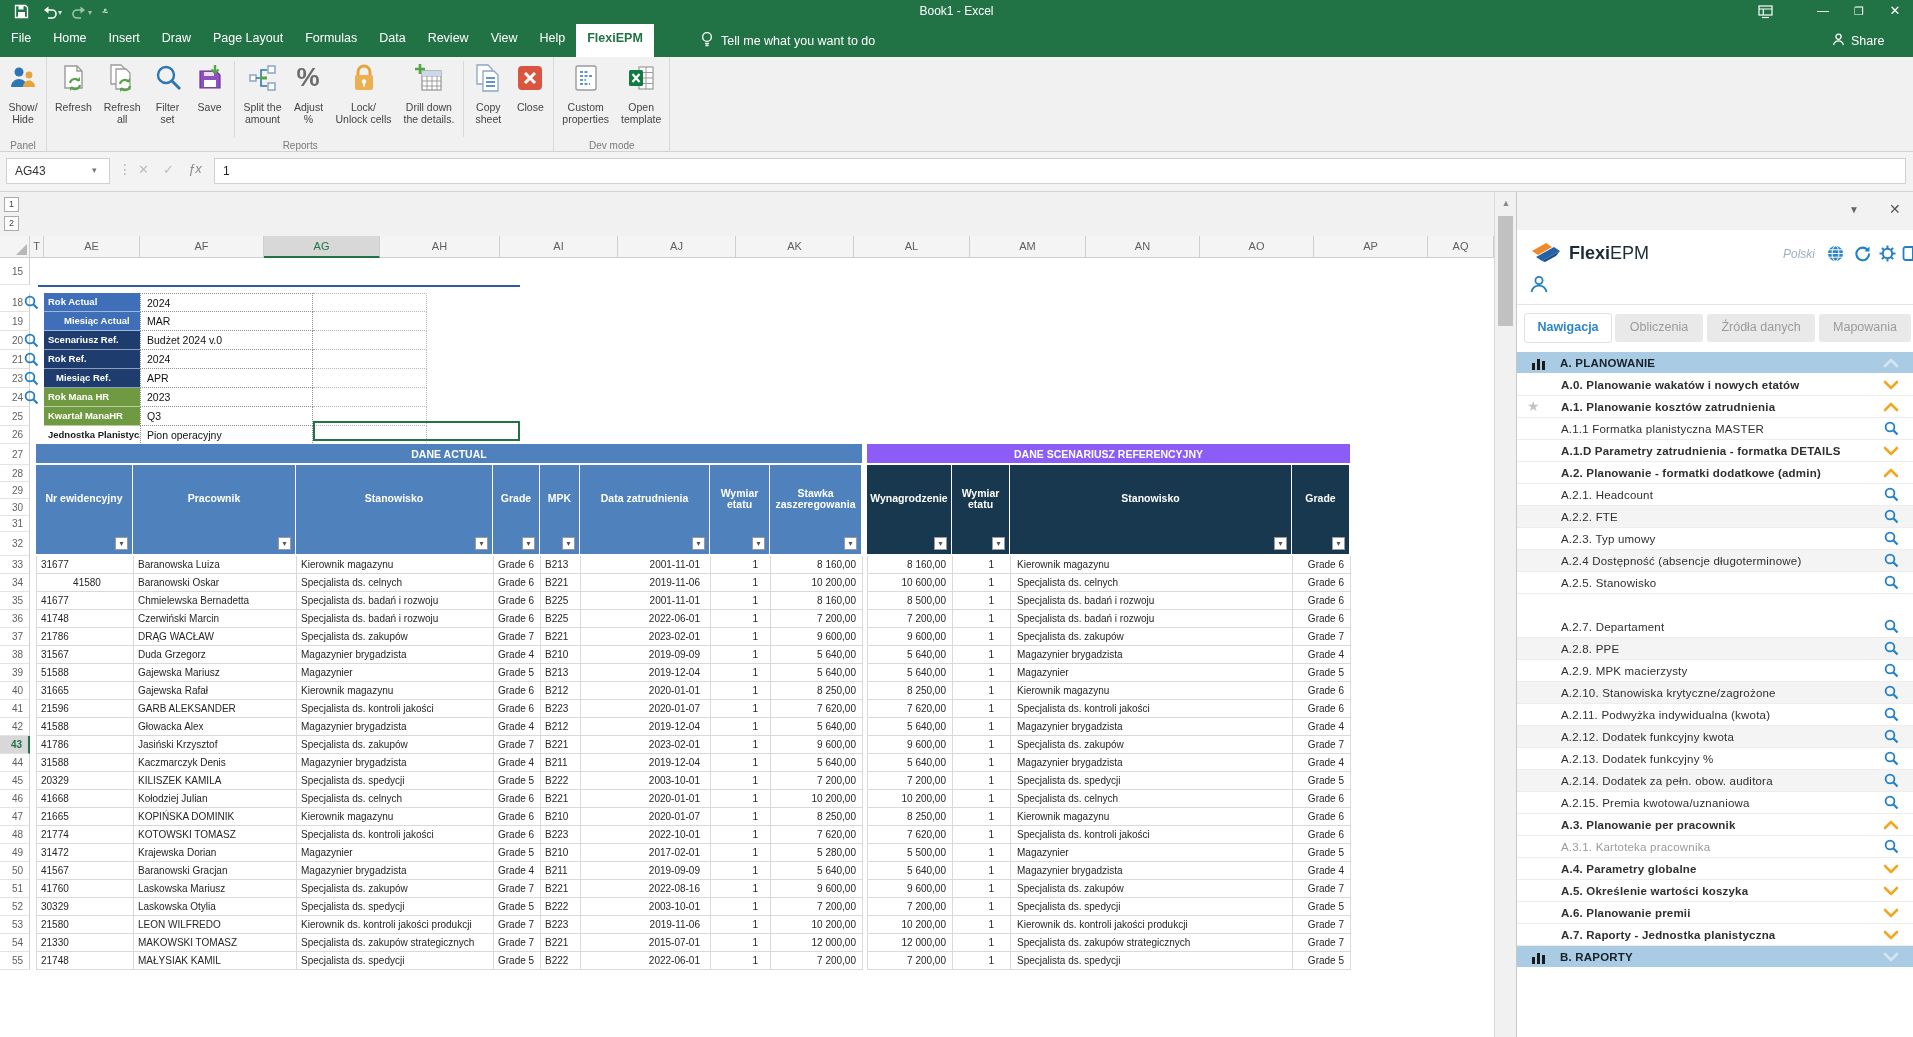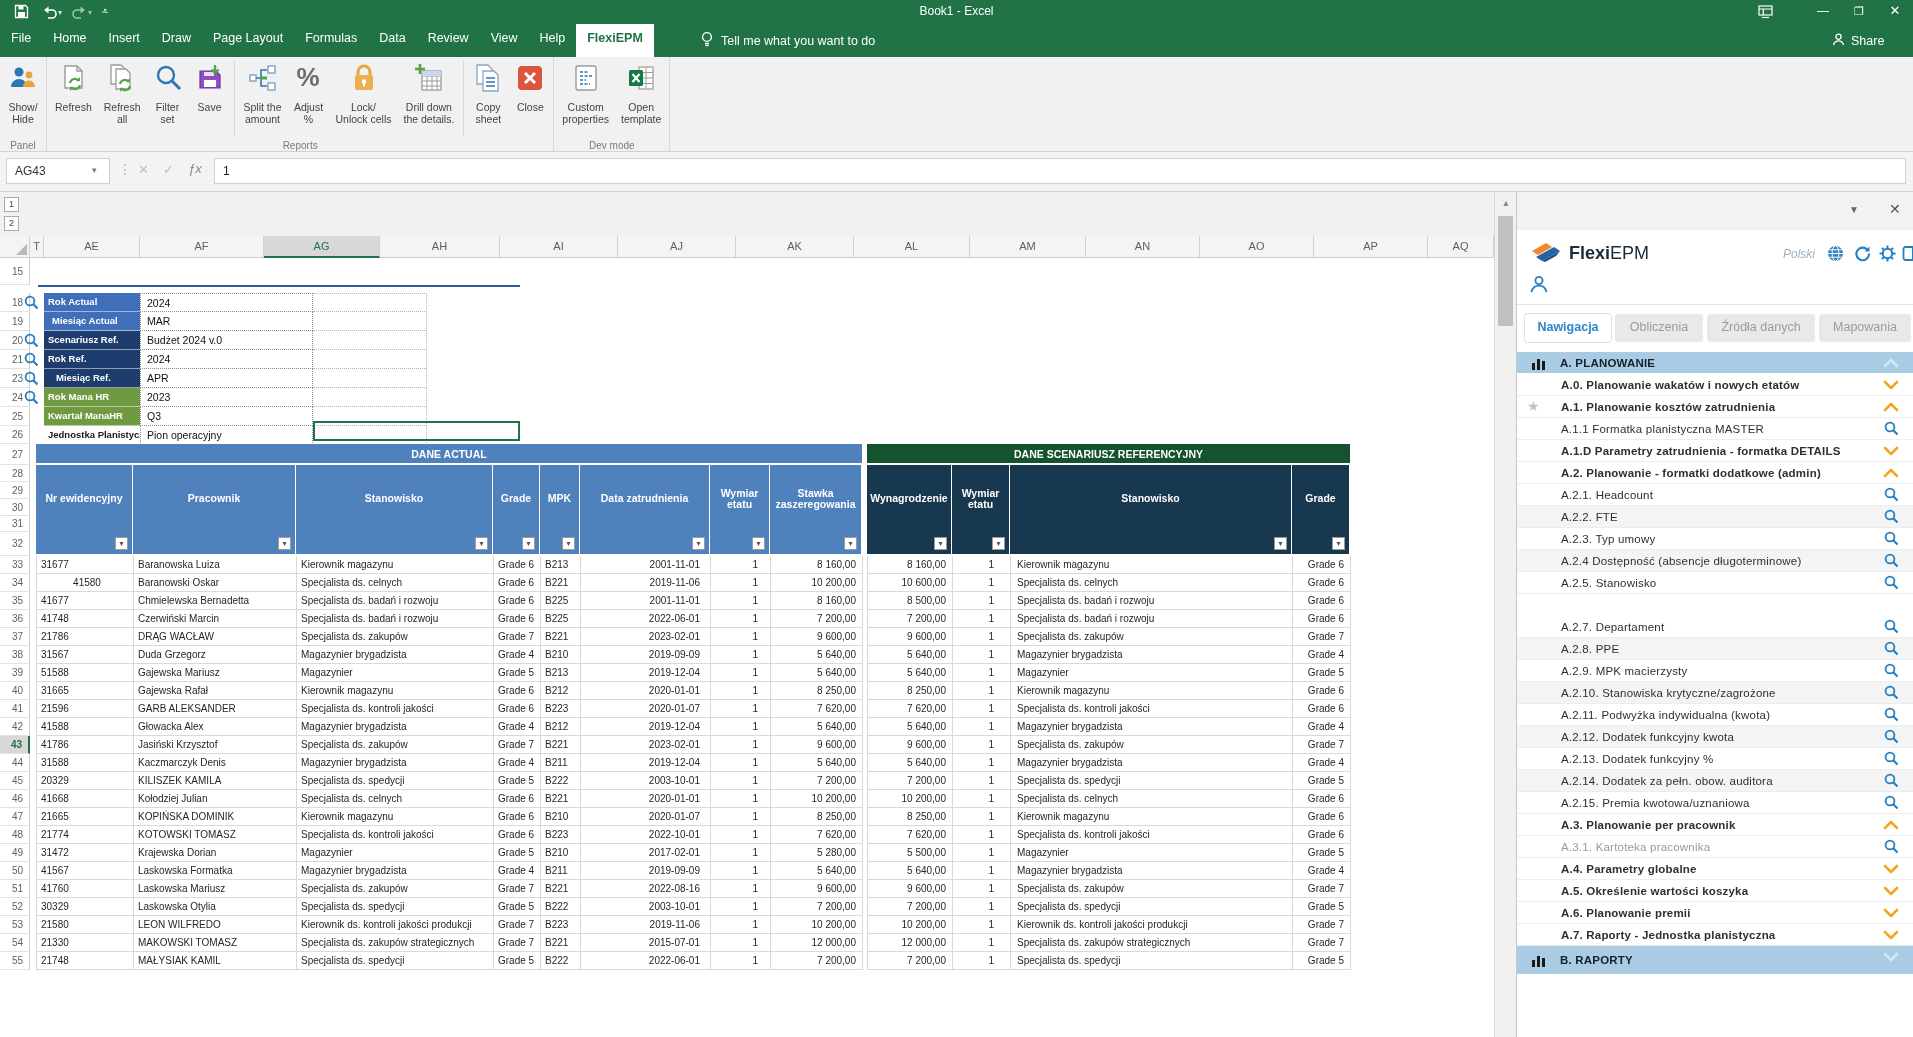--- a/index.html
+++ b/index.html
@@ -277,21 +277,21 @@
         <div class="gnum" style="top: 622px; height: 18px; line-height: 18px;">51</div>
         <div class="gnum" style="top: 640px; height: 18px; line-height: 18px;">52</div>
         <div class="gnum" style="top: 658px; height: 18px; line-height: 18px;">53</div>
         <div class="gnum" style="top: 676px; height: 18px; line-height: 18px;">54</div>
         <div class="gnum" style="top: 694px; height: 18px; line-height: 18px;">55</div>
         <div style="position: absolute; left: 44px; top: 3px; font-size: 17px; font-weight: bold; color: rgb(47, 91, 159); letter-spacing: 0.2px; margin-top: 36px;">Formatka podwyżkowa</div>
         <div style="position: absolute; left: 38px; top: 27px; width: 482px; height: 0px; border-top: 2px solid rgb(47, 91, 159);"></div>
         <div style="position: absolute; left: 44px; top: 35px; width: 96px; height: 19px; background: rgb(62, 111, 184); color: rgb(255, 255, 255); font-size: 9.5px; font-weight: bold; line-height: 18px; padding-left: 4px; white-space: nowrap; overflow: hidden; border-bottom: 1px solid rgba(255, 255, 255, 0.5);">Rok Actual</div>
         <div style="position: absolute; left: 140px; top: 35px; width: 173px; height: 19px; background: rgb(255, 255, 255); font-size: 10.5px; color: rgb(17, 17, 17); line-height: 18px; padding-left: 6px; border: 1px dotted rgb(143, 143, 143);">2024</div>
         <div style="position: absolute; left: 313px; top: 35px; width: 114px; height: 19px; border-right: 1px dotted rgb(181, 181, 181); border-bottom: 1px dotted rgb(181, 181, 181); border-image: initial; border-left: none; border-top: 1px dotted rgb(181, 181, 181);"></div>
-        <div style="position: absolute; left: 44px; top: 54px; width: 96px; height: 19px; background: rgb(62, 111, 184); color: rgb(255, 255, 255); font-size: 9.5px; font-weight: bold; line-height: 18px; padding-left: 8px; white-space: nowrap; overflow: hidden; border-bottom: 1px solid rgba(255, 255, 255, 0.5);">Miesiąc Actual</div>
+        <div style="position: absolute; left: 44px; top: 54px; width: 96px; height: 19px; background: rgb(62, 111, 184); color: rgb(255, 255, 255); font-size: 9.5px; font-weight: bold; line-height: 18px; padding-left: 20px; white-space: nowrap; overflow: hidden; border-bottom: 1px solid rgba(255, 255, 255, 0.5);">Miesiąc Actual</div>
         <div style="position: absolute; left: 140px; top: 54px; width: 173px; height: 19px; background: rgb(255, 255, 255); font-size: 10.5px; color: rgb(17, 17, 17); line-height: 18px; padding-left: 6px; border-right: 1px dotted rgb(143, 143, 143); border-bottom: 1px dotted rgb(143, 143, 143); border-left: 1px dotted rgb(143, 143, 143); border-image: initial; border-top: none;">MAR</div>
         <div style="position: absolute; left: 313px; top: 54px; width: 114px; height: 19px; border-right: 1px dotted rgb(181, 181, 181); border-bottom: 1px dotted rgb(181, 181, 181); border-image: initial; border-left: none; border-top: none;"></div>
         <div style="position: absolute; left: 44px; top: 73px; width: 96px; height: 19px; background: rgb(30, 60, 110); color: rgb(255, 255, 255); font-size: 9.5px; font-weight: bold; line-height: 18px; padding-left: 4px; white-space: nowrap; overflow: hidden; border-bottom: 1px solid rgba(255, 255, 255, 0.5);">Scenariusz Ref.</div>
         <div style="position: absolute; left: 140px; top: 73px; width: 173px; height: 19px; background: rgb(255, 255, 255); font-size: 10.5px; color: rgb(17, 17, 17); line-height: 18px; padding-left: 6px; border-right: 1px dotted rgb(143, 143, 143); border-bottom: 1px dotted rgb(143, 143, 143); border-left: 1px dotted rgb(143, 143, 143); border-image: initial; border-top: none;">Budżet 2024 v.0</div>
         <div style="position: absolute; left: 313px; top: 73px; width: 114px; height: 19px; border-right: 1px dotted rgb(181, 181, 181); border-bottom: 1px dotted rgb(181, 181, 181); border-image: initial; border-left: none; border-top: none;"></div>
         <div style="position: absolute; left: 44px; top: 92px; width: 96px; height: 19px; background: rgb(30, 60, 110); color: rgb(255, 255, 255); font-size: 9.5px; font-weight: bold; line-height: 18px; padding-left: 4px; white-space: nowrap; overflow: hidden; border-bottom: 1px solid rgba(255, 255, 255, 0.5);">Rok Ref.</div>
         <div style="position: absolute; left: 140px; top: 92px; width: 173px; height: 19px; background: rgb(255, 255, 255); font-size: 10.5px; color: rgb(17, 17, 17); line-height: 18px; padding-left: 6px; border-right: 1px dotted rgb(143, 143, 143); border-bottom: 1px dotted rgb(143, 143, 143); border-left: 1px dotted rgb(143, 143, 143); border-image: initial; border-top: none;">2024</div>
         <div style="position: absolute; left: 313px; top: 92px; width: 114px; height: 19px; border-right: 1px dotted rgb(181, 181, 181); border-bottom: 1px dotted rgb(181, 181, 181); border-image: initial; border-left: none; border-top: none;"></div>
         <div style="position: absolute; left: 44px; top: 111px; width: 96px; height: 19px; background: rgb(30, 60, 110); color: rgb(255, 255, 255); font-size: 9.5px; font-weight: bold; line-height: 18px; padding-left: 12px; white-space: nowrap; overflow: hidden; border-bottom: 1px solid rgba(255, 255, 255, 0.5);">Miesiąc Ref.</div>
         <div style="position: absolute; left: 140px; top: 111px; width: 173px; height: 19px; background: rgb(255, 255, 255); font-size: 10.5px; color: rgb(17, 17, 17); line-height: 18px; padding-left: 6px; border-right: 1px dotted rgb(143, 143, 143); border-bottom: 1px dotted rgb(143, 143, 143); border-left: 1px dotted rgb(143, 143, 143); border-image: initial; border-top: none;">APR</div>
@@ -320,21 +320,21 @@
         <div style="position: absolute; left: 24px; top: 113px; width: 15px; height: 15px;"><svg width="15" height="15" viewBox="0 0 15 15">
             <circle cx="6" cy="6" r="4.4" fill="none" stroke="#2380c4" stroke-width="1.8"></circle>
             <line x1="9.3" y1="9.3" x2="13.5" y2="13.5" stroke="#2380c4" stroke-width="2.2"></line>
           </svg></div>
         <div style="position: absolute; left: 24px; top: 132px; width: 15px; height: 15px;"><svg width="15" height="15" viewBox="0 0 15 15">
             <circle cx="6" cy="6" r="4.4" fill="none" stroke="#2380c4" stroke-width="1.8"></circle>
             <line x1="9.3" y1="9.3" x2="13.5" y2="13.5" stroke="#2380c4" stroke-width="2.2"></line>
           </svg></div>
         <div style="position: absolute; left: 313px; top: 163px; width: 207px; height: 20px; border: 2px solid rgb(33, 115, 70); background: transparent;"></div>
         <div style="position: absolute; left: 36px; top: 186px; width: 826px; height: 20px; background: rgb(79, 129, 189); color: rgb(255, 255, 255); font-weight: bold; font-size: 10.5px; text-align: center; line-height: 20px; border-bottom: 1px solid rgb(255, 255, 255);">DANE ACTUAL</div>
-        <div style="position: absolute; left: 867px; top: 186px; width: 483px; height: 20px; background: #14532d; color: rgb(255, 255, 255); font-weight: bold; font-size: 10.5px; text-align: center; line-height: 20px; border-bottom: 1px solid rgb(255, 255, 255);">DANE SCENARIUSZ REFERENCYJNY</div>
+        <div style="position: absolute; left: 867px; top: 186px; width: 483px; height: 20px; background: #8b5cf6; color: rgb(255, 255, 255); font-weight: bold; font-size: 10.5px; text-align: center; line-height: 20px; border-bottom: 1px solid rgb(255, 255, 255);">DANE SCENARIUSZ REFERENCYJNY</div>
         <div class="hcell" style="left: 36px; top: 207px; width: 97px; height: 67px; background: rgb(79, 129, 189); padding: 0px 3px;">
           <span>Nr ewidencyjny</span>
         </div>
         <div style="position: absolute; left: 36px; top: 274px; width: 97px; height: 23px; background: rgb(79, 129, 189); border-right: 1px solid rgb(255, 255, 255); border-bottom: 1px solid rgb(255, 255, 255);"></div>
         <div class="fbox" style="left: 115px; top: 279px;">▾</div>
         <div class="hcell" style="left: 133px; top: 207px; width: 163px; height: 67px; background: rgb(79, 129, 189); padding: 0px 3px;">
           <span>Pracownik</span>
         </div>
         <div style="position: absolute; left: 133px; top: 274px; width: 163px; height: 23px; background: rgb(79, 129, 189); border-right: 1px solid rgb(255, 255, 255); border-bottom: 1px solid rgb(255, 255, 255);"></div>
         <div class="fbox" style="left: 278px; top: 279px;">▾</div>
@@ -655,21 +655,21 @@
           <div class="cell" style="left: 734px; top: 0px; width: 92px; height: 18px; text-align: right; padding-right: 6px;">5 280,00</div>
         </div>
         <div style="position: absolute; left: 867px; top: 586px; width: 483px; height: 18px; border-bottom: 1px solid rgb(217, 217, 217); border-left: 1px solid rgb(217, 217, 217);">
           <div class="cell" style="left: 0px; top: 0px; width: 85px; height: 18px; text-align: right; padding-right: 6px;">5 500,00</div>
           <div class="cell" style="left: 85px; top: 0px; width: 58px; height: 18px; text-align: right; padding-right: 16px;">1</div>
           <div class="cell" style="left: 143px; top: 0px; width: 282px; height: 18px; text-align: left; padding-left: 6px;">Magazynier</div>
           <div class="cell" style="left: 425px; top: 0px; width: 58px; height: 18px; text-align: right; padding-right: 6px;">Grade 5</div>
         </div>
         <div style="position: absolute; left: 36px; top: 604px; width: 826px; height: 18px; border-bottom: 1px solid rgb(217, 217, 217); border-left: 1px solid rgb(217, 217, 217);">
           <div class="cell" style="left: 0px; top: 0px; width: 97px; height: 18px; text-align: left; padding-left: 4px;">41567</div>
-          <div class="cell" style="left: 97px; top: 0px; width: 163px; height: 18px; text-align: left; padding-left: 4px;">Laskowska Formatka</div>
+          <div class="cell" style="left: 97px; top: 0px; width: 163px; height: 18px; text-align: left; padding-left: 4px;">Baranowski Gracjan</div>
           <div class="cell" style="left: 260px; top: 0px; width: 197px; height: 18px; text-align: left; padding-left: 4px;">Magazynier brygadzista</div>
           <div class="cell" style="left: 457px; top: 0px; width: 47px; height: 18px; text-align: left; padding-left: 4px;">Grade 4</div>
           <div class="cell" style="left: 504px; top: 0px; width: 40px; height: 18px; text-align: left; padding-left: 4px;">B211</div>
           <div class="cell" style="left: 544px; top: 0px; width: 130px; height: 18px; text-align: right; padding-right: 10px;">2019-09-09</div>
           <div class="cell" style="left: 674px; top: 0px; width: 60px; height: 18px; text-align: right; padding-right: 12px;">1</div>
           <div class="cell" style="left: 734px; top: 0px; width: 92px; height: 18px; text-align: right; padding-right: 6px;">5 640,00</div>
         </div>
         <div style="position: absolute; left: 867px; top: 604px; width: 483px; height: 18px; border-bottom: 1px solid rgb(217, 217, 217); border-left: 1px solid rgb(217, 217, 217);">
           <div class="cell" style="left: 0px; top: 0px; width: 85px; height: 18px; text-align: right; padding-right: 6px;">5 640,00</div>
           <div class="cell" style="left: 85px; top: 0px; width: 58px; height: 18px; text-align: right; padding-right: 16px;">1</div>
@@ -981,21 +981,21 @@
         <span style="position:absolute;right:14px;top:4px;"><svg width="18" height="14" viewBox="0 0 18 14">
             <path d="M3 4 L9 10 L15 4" fill="none" stroke="#f0a822" stroke-width="2.6" stroke-linecap="round" stroke-linejoin="round"></path>
           </svg></span>
       </div>
       <div class="trow" style="top: 732px;">
         <span style="margin-left:44px;font-weight:bold;">A.7. Raporty - Jednostka planistyczna</span>
         <span style="position:absolute;right:14px;top:4px;"><svg width="18" height="14" viewBox="0 0 18 14">
             <path d="M3 4 L9 10 L15 4" fill="none" stroke="#f0a822" stroke-width="2.6" stroke-linecap="round" stroke-linejoin="round"></path>
           </svg></span>
       </div>
-      <div class="trow" style="top: 754px; background: rgb(169, 203, 227); font-weight: bold; color: rgb(23, 33, 43); border-bottom: none; height: 28px;">
+      <div class="trow" style="top: 754px; background: rgb(169, 203, 227); font-weight: bold; color: rgb(23, 33, 43); border-bottom: none; height: 21px;">
         <span style="margin-left:14px;display:inline-flex;">
           <svg width="15" height="14" viewBox="0 0 15 14">
             <rect x="1" y="7" width="3" height="7" fill="#1a1a1a"></rect>
             <rect x="6" y="3" width="3" height="11" fill="#1a1a1a"></rect>
             <rect x="11" y="5" width="3" height="9" fill="#1a1a1a"></rect>
           </svg>
         </span>
         <span style="margin-left:14px;font-size:11.5px;">B. RAPORTY</span>
         <span style="position:absolute;right:14px;top:4px;"><svg width="18" height="14" viewBox="0 0 18 14">
             <path d="M3 4 L9 10 L15 4" fill="none" stroke="#d3e6f4" stroke-width="2.6" stroke-linecap="round" stroke-linejoin="round"></path>

